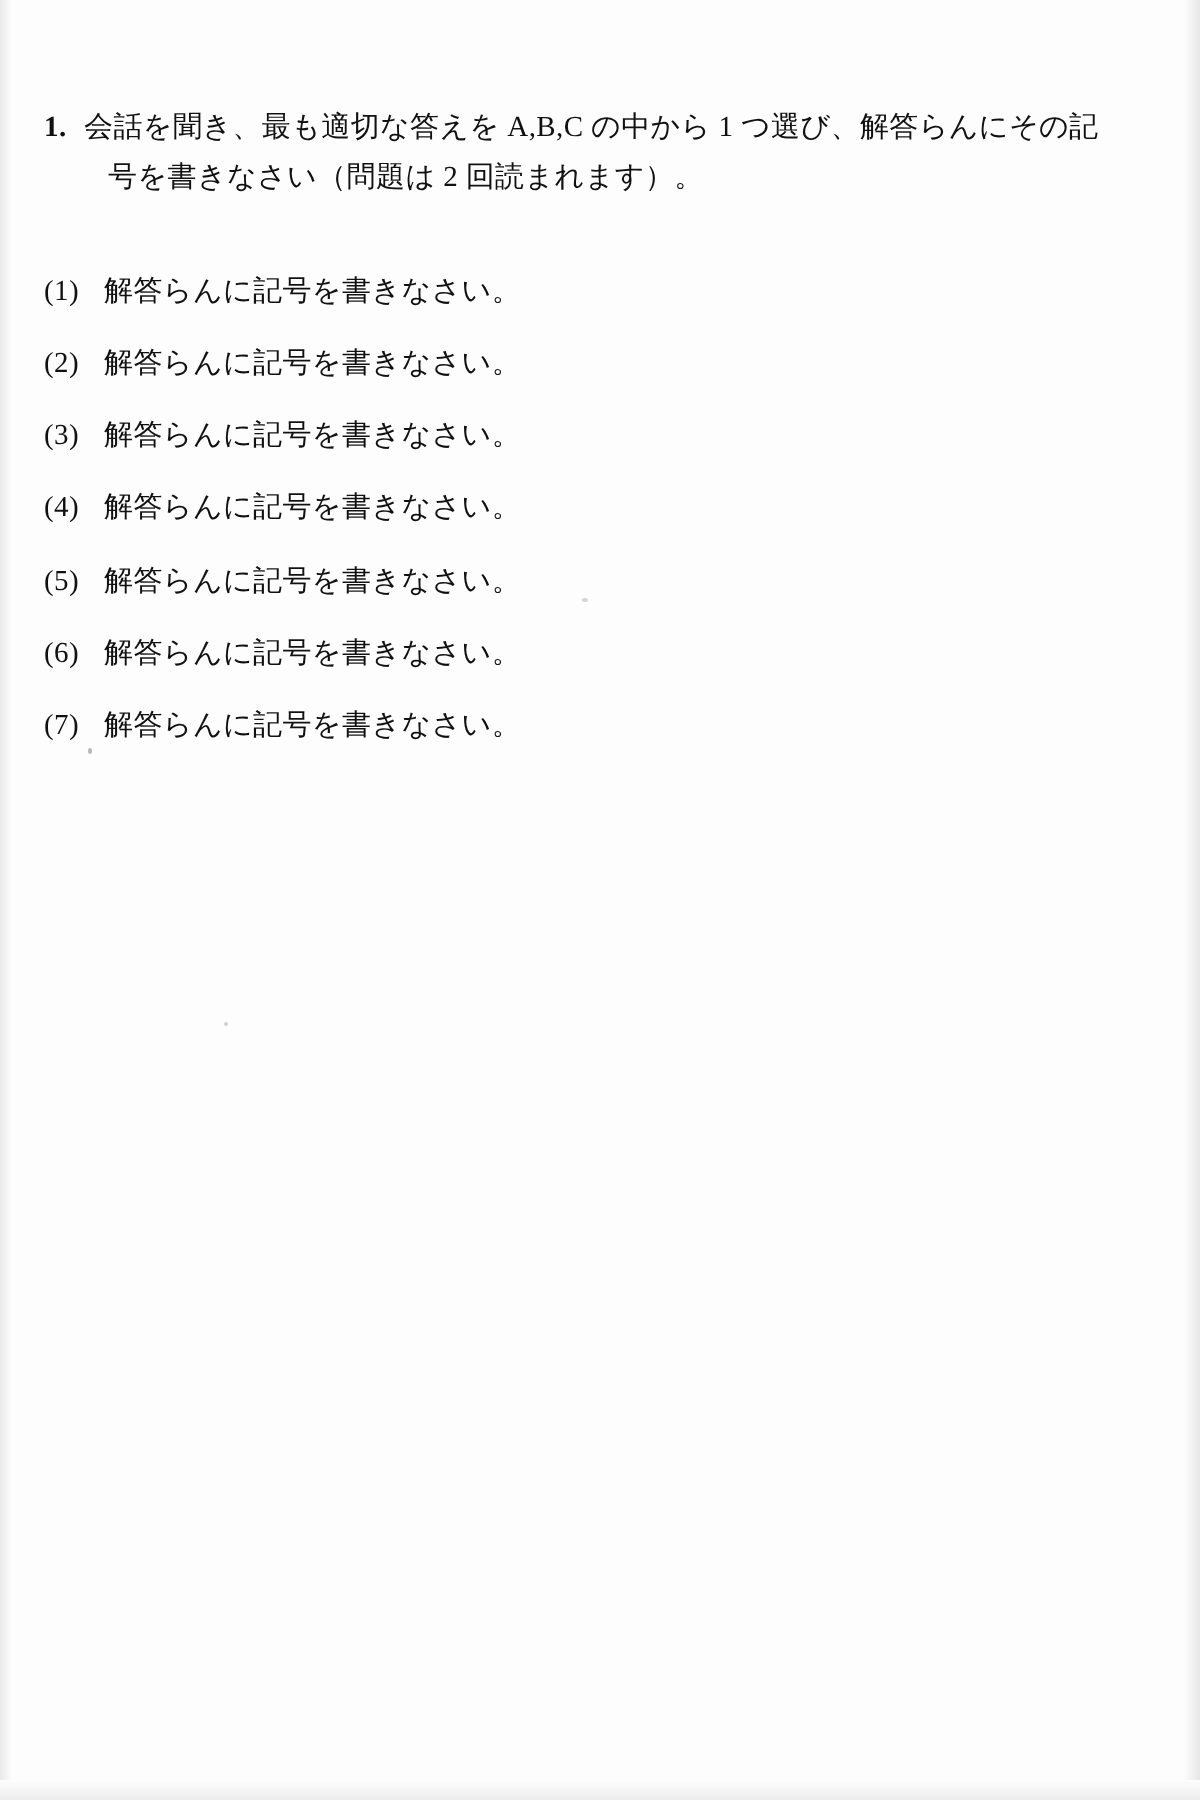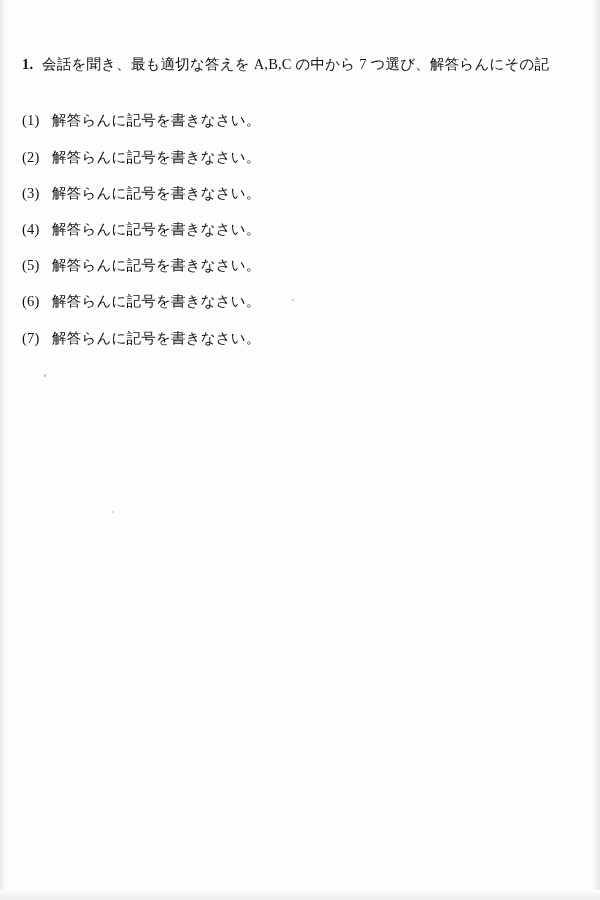--- a/index.html
+++ b/index.html
@@ -107,21 +107,22 @@
 <div class="page">
   <div class="edge-left"></div>
   <div class="edge-right"></div>
   <div class="edge-bottom"></div>
 
   <div class="content">
 
     <div class="question-block">
       <div class="question-number">1.</div>
       <div class="question-text">
-        <span class="line1">会話を聞き、最も適切な答えを A,B,C の中から 7 つ選び、解答らんにその記</span>
+        <span class="line1">会話を聞き、最も適切な答えを A,B,C の中から 1 つ選び、解答らんにその記</span>
+        <span class="line2">号を書きなさい（問題は 2 回読まれます）。</span>
       </div>
     </div>
 
     <div class="sub-list">
 
       <div class="sub-item">
         <span class="sub-label">(1)</span>
         <span class="sub-text">解答らんに記号を書きなさい。</span>
       </div>
 

